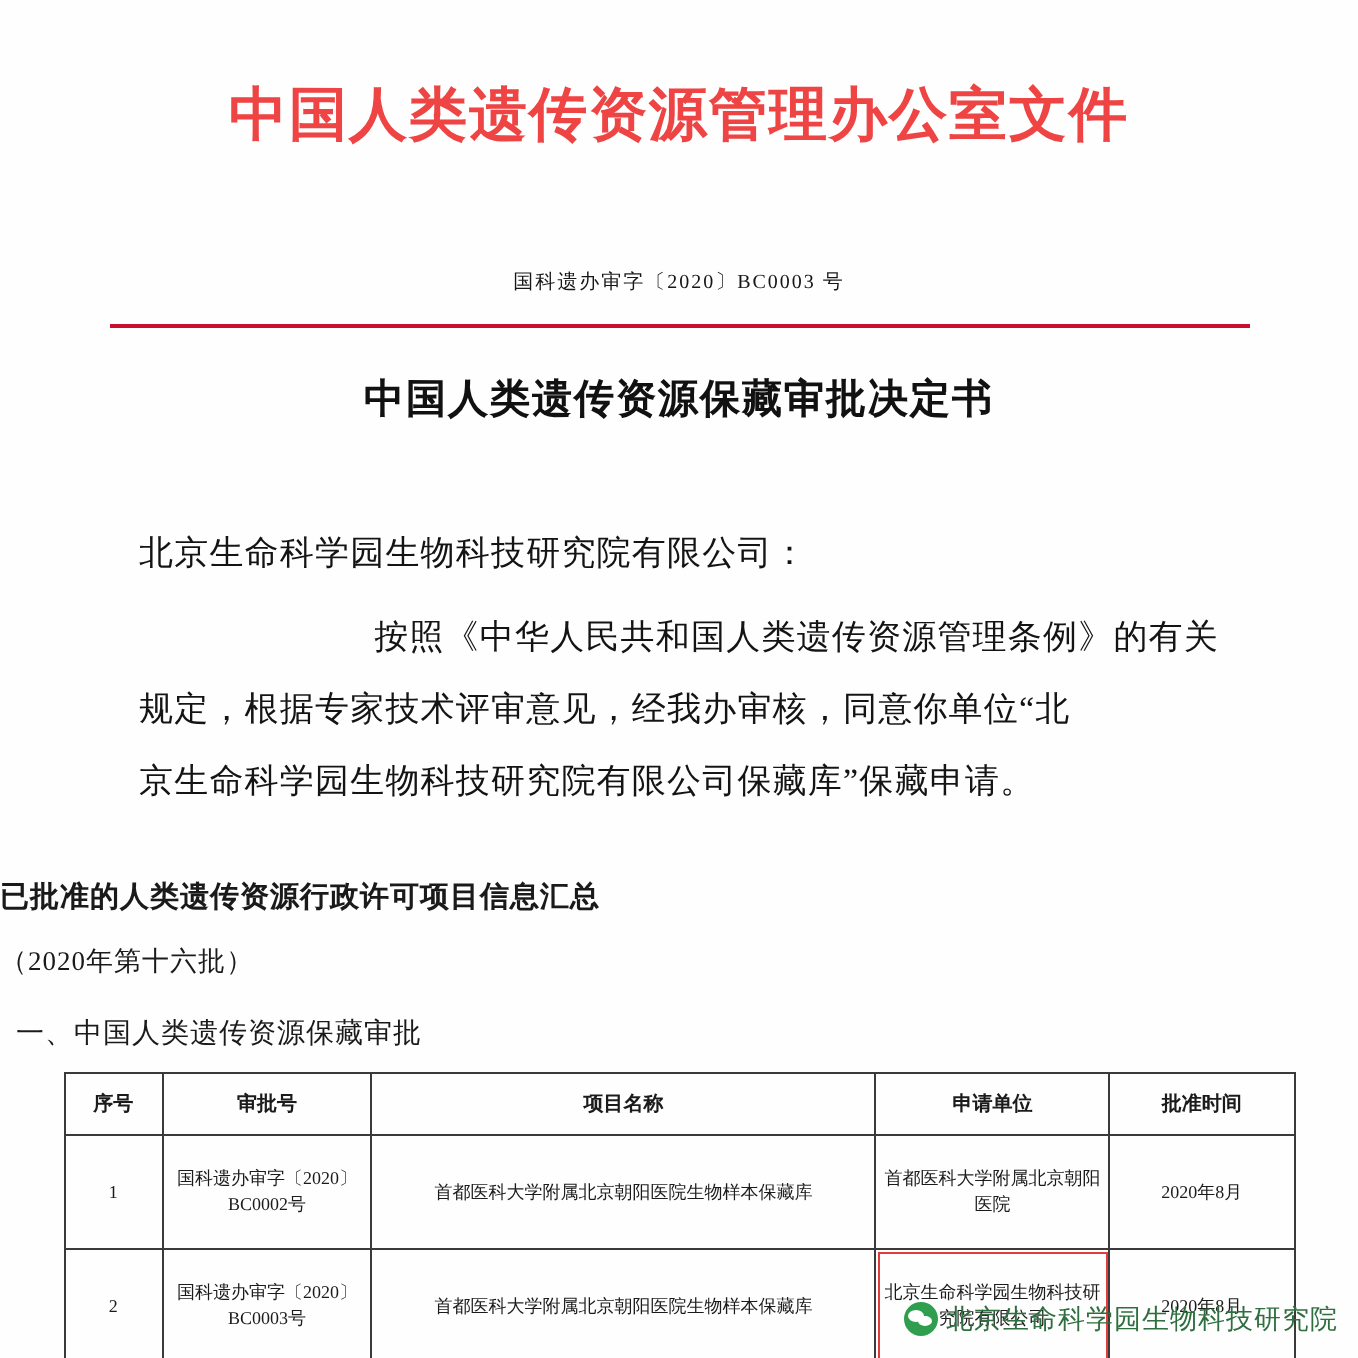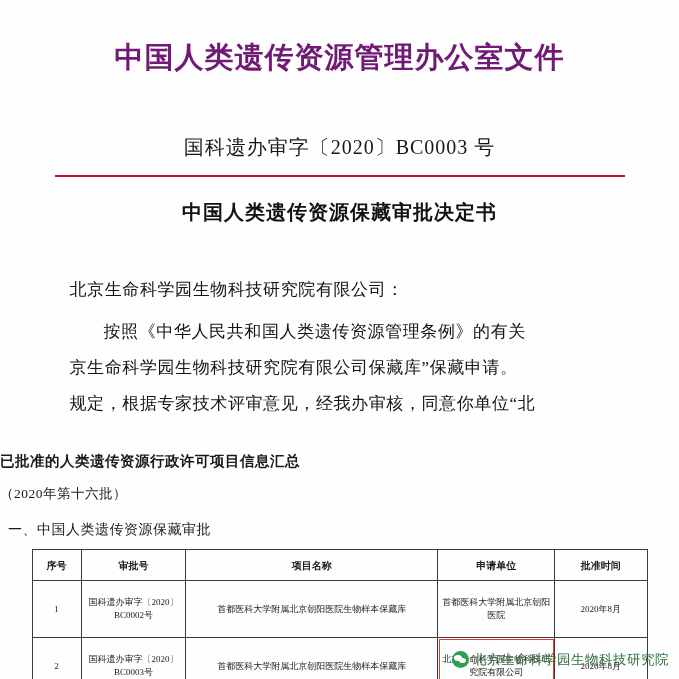--- a/index.html
+++ b/index.html
@@ -19,32 +19,32 @@
   .page {
     width: 679px;
     height: 679px;
     position: relative;
     background: #fefefe;
   }
 
   
   .doc-title {
     text-align: center;
-    color: #701a75;
+    color: #ef4444;
     font-size: 29px;
     font-weight: bold;
     letter-spacing: 1px;
     padding-top: 38px;
     font-family: "Liberation Serif", "DejaVu Serif", serif;
     white-space: nowrap;
   }
 
   .doc-number {
     text-align: center;
-    font-size: 20px;
+    font-size: 10px;
     margin-top: 56px;
     letter-spacing: 1px;
     color: #161616;
   }
 
   .red-rule {
     width: 570px;
     height: 2px;
     background: #c8102e;
     margin: 14px auto 0 auto;
@@ -68,20 +68,21 @@
     letter-spacing: 0.6px;
     color: #141414;
   }
   .body-block .addressee {
     display: block;
   }
   .body-block .para {
     display: block;
     text-indent: 34px;
     margin-top: 6px;
+    text-align: right;
   }
 
   
   .summary-title {
     font-size: 14.5px;
     font-weight: bold;
     margin-top: 30px;
     letter-spacing: 0.5px;
   }
   .batch-line {
@@ -182,22 +183,22 @@
 
   <div class="doc-number">国科遗办审字〔2020〕BC0003 号</div>
 
   <div class="red-rule"></div>
 
   <div class="decision-title">中国人类遗传资源保藏审批决定书</div>
 
   <div class="body-block">
     <span class="addressee">北京生命科学园生物科技研究院有限公司：</span>
     <span class="para">按照《中华人民共和国人类遗传资源管理条例》的有关</span>
+    <span class="addressee">规定，根据专家技术评审意见，经我办审核，同意你单位“北</span>
     <span class="addressee">京生命科学园生物科技研究院有限公司保藏库”保藏申请。</span>
-    <span class="addressee">规定，根据专家技术评审意见，经我办审核，同意你单位“北</span>
   </div>
 
   <div class="summary-title">已批准的人类遗传资源行政许可项目信息汇总</div>
   <div class="batch-line">（2020年第十六批）</div>
 
   <div class="section-label">一、中国人类遗传资源保藏审批</div>
 
   <div class="table-wrap">
     <table class="approval">
       <colgroup>

